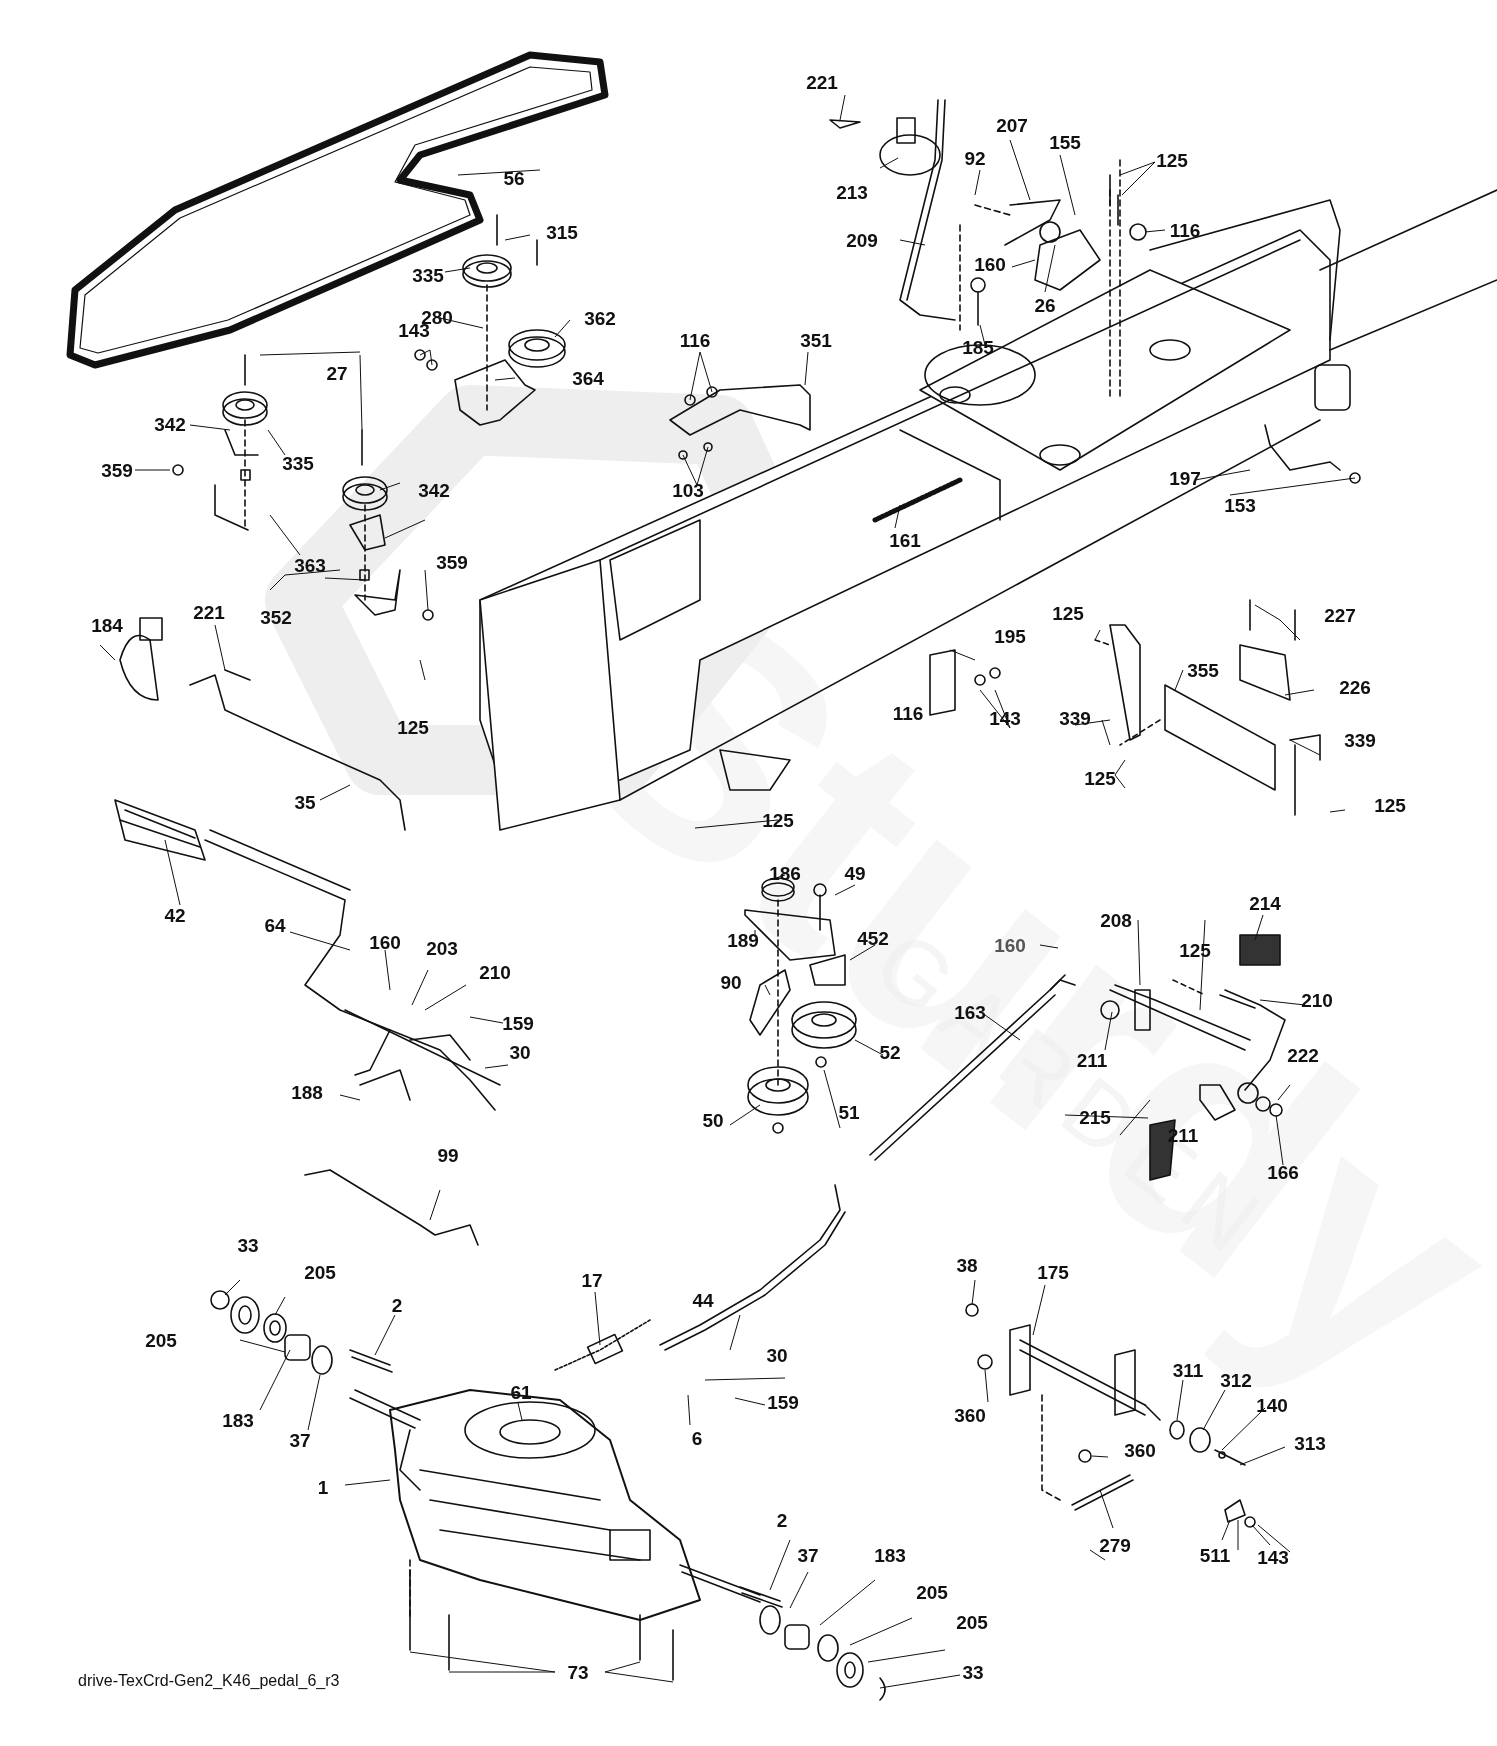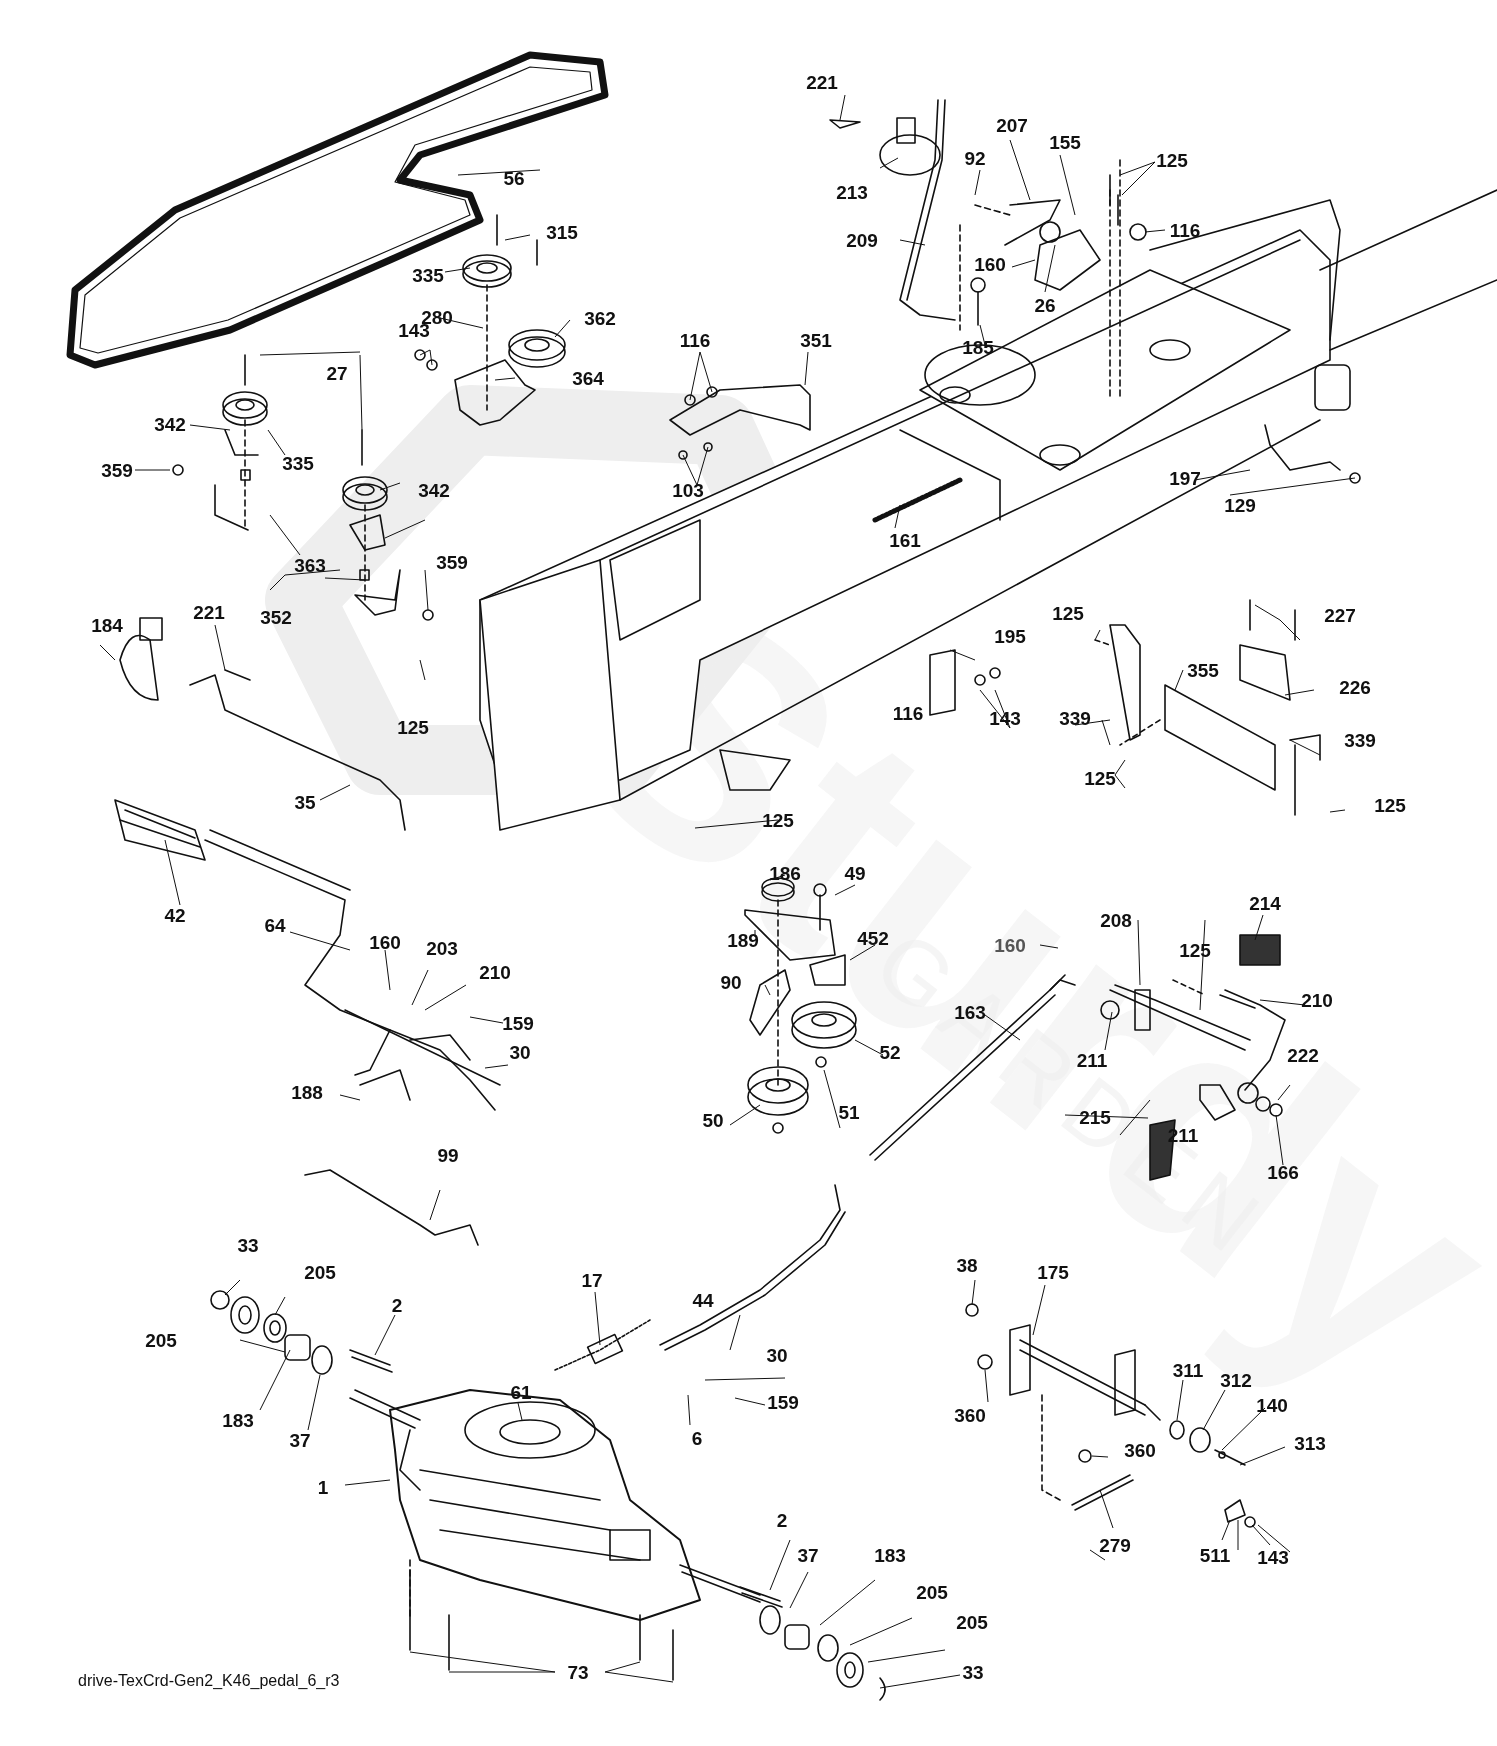--- a/index.html
+++ b/index.html
@@ -381,21 +381,21 @@
   <span class="lbl" style="left:337px;top:373px">27</span>
   <span class="lbl" style="left:170px;top:424px">342</span>
   <span class="lbl" style="left:298px;top:463px">335</span>
   <span class="lbl" style="left:117px;top:470px">359</span>
   <span class="lbl" style="left:434px;top:490px">342</span>
   <span class="lbl" style="left:310px;top:565px">363</span>
   <span class="lbl" style="left:452px;top:562px">359</span>
   <span class="lbl" style="left:276px;top:617px">352</span>
   <span class="lbl" style="left:905px;top:540px">161</span>
   <span class="lbl" style="left:1185px;top:478px">197</span>
-  <span class="lbl" style="left:1240px;top:505px">129</span>
+  <span class="lbl" style="left:1240px;top:505px">153</span>
   <span class="lbl" style="left:107px;top:625px">184</span>
   <span class="lbl" style="left:209px;top:612px">221</span>
   <span class="lbl" style="left:413px;top:727px">125</span>
   <span class="lbl" style="left:305px;top:802px">35</span>
   <span class="lbl" style="left:1068px;top:613px">125</span>
   <span class="lbl" style="left:1340px;top:615px">227</span>
   <span class="lbl" style="left:1010px;top:636px">195</span>
   <span class="lbl" style="left:1203px;top:670px">355</span>
   <span class="lbl" style="left:1355px;top:687px">226</span>
   <span class="lbl" style="left:1075px;top:718px">339</span>

